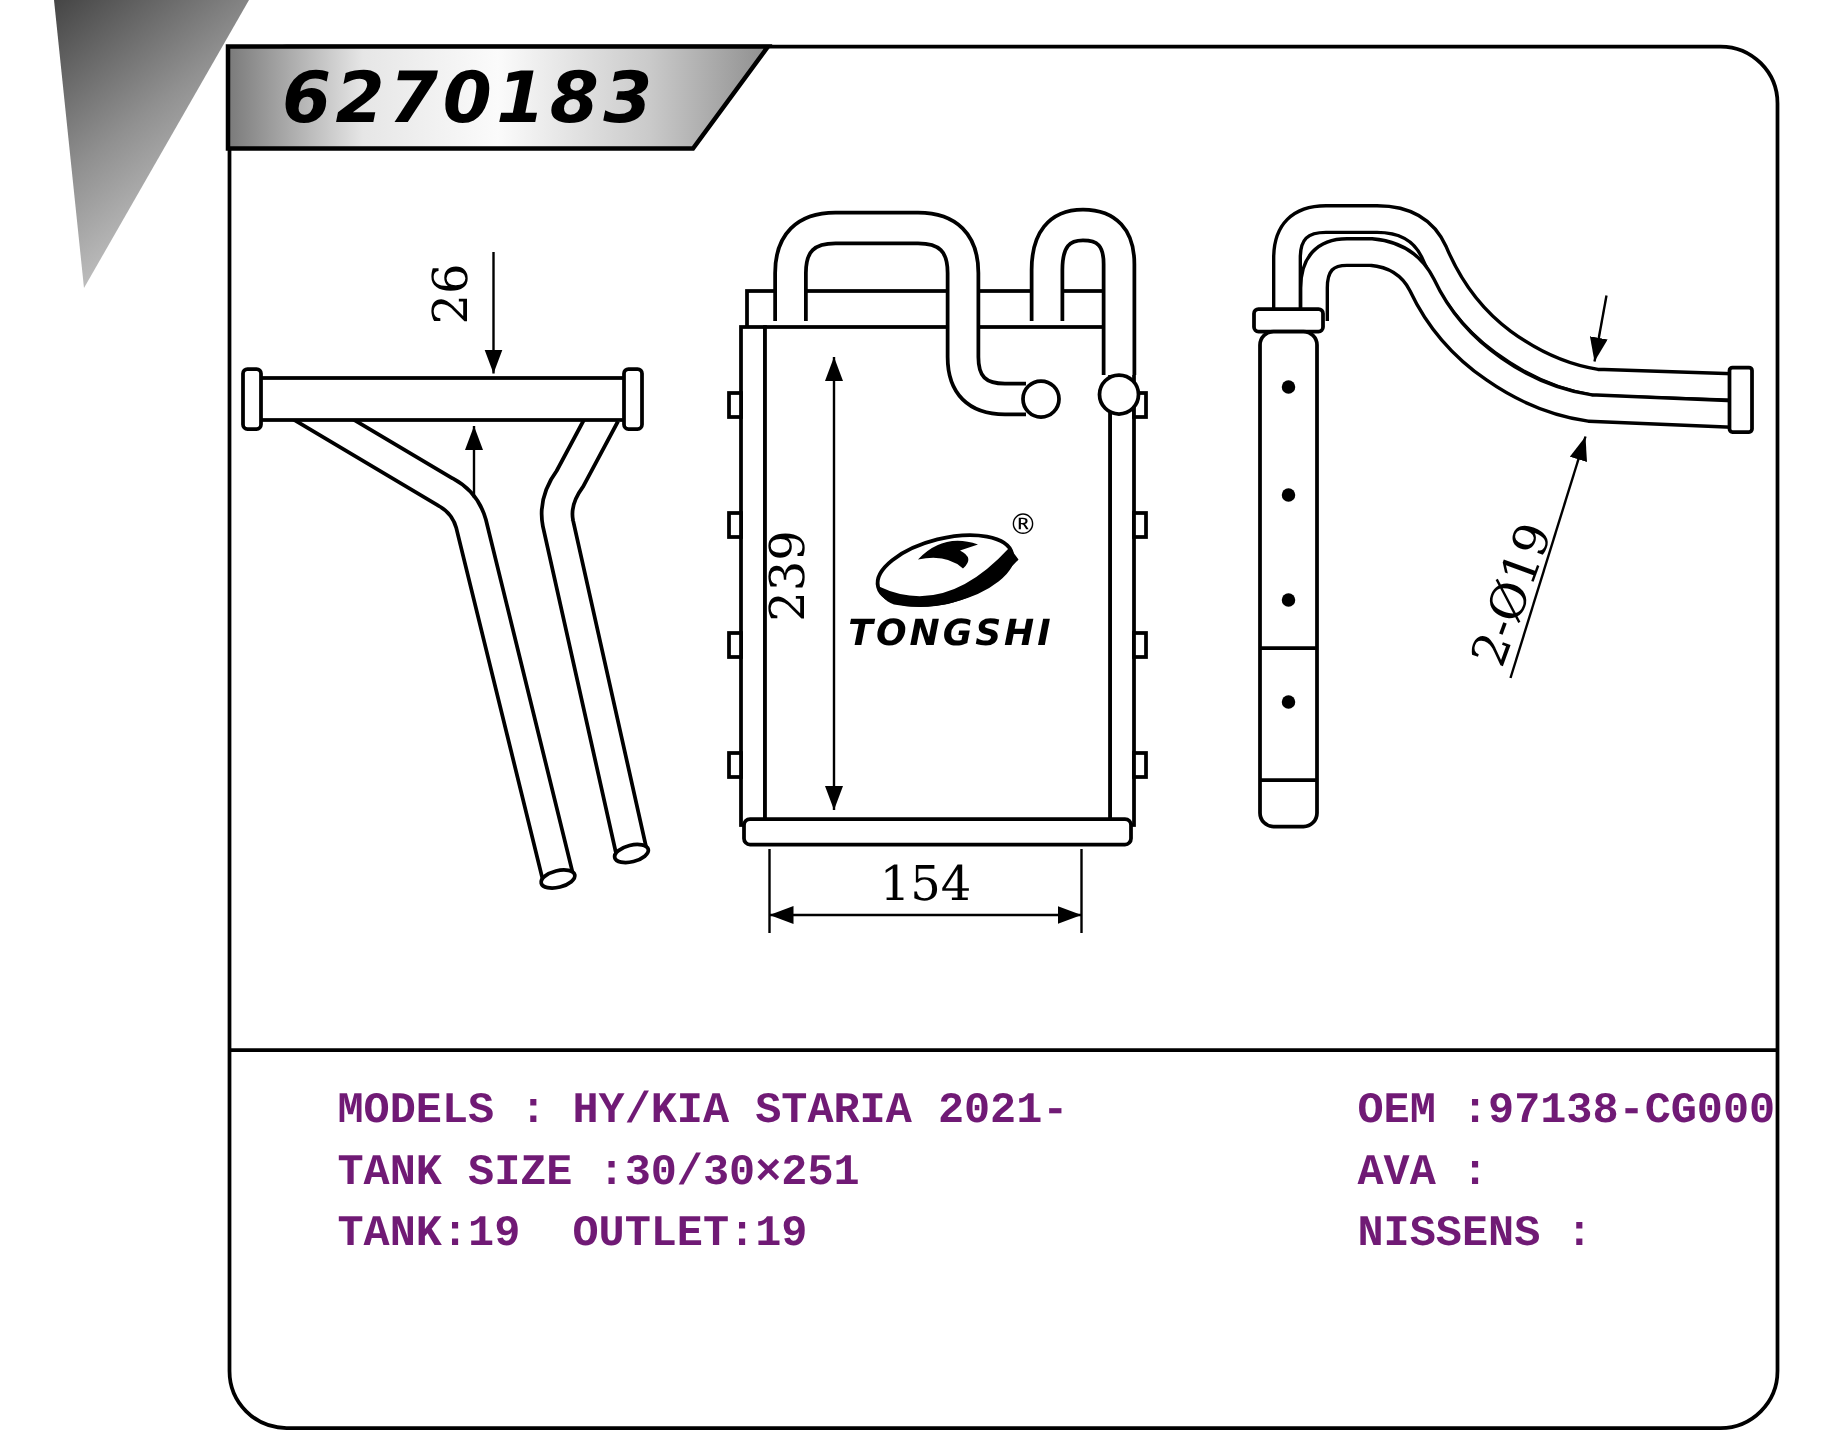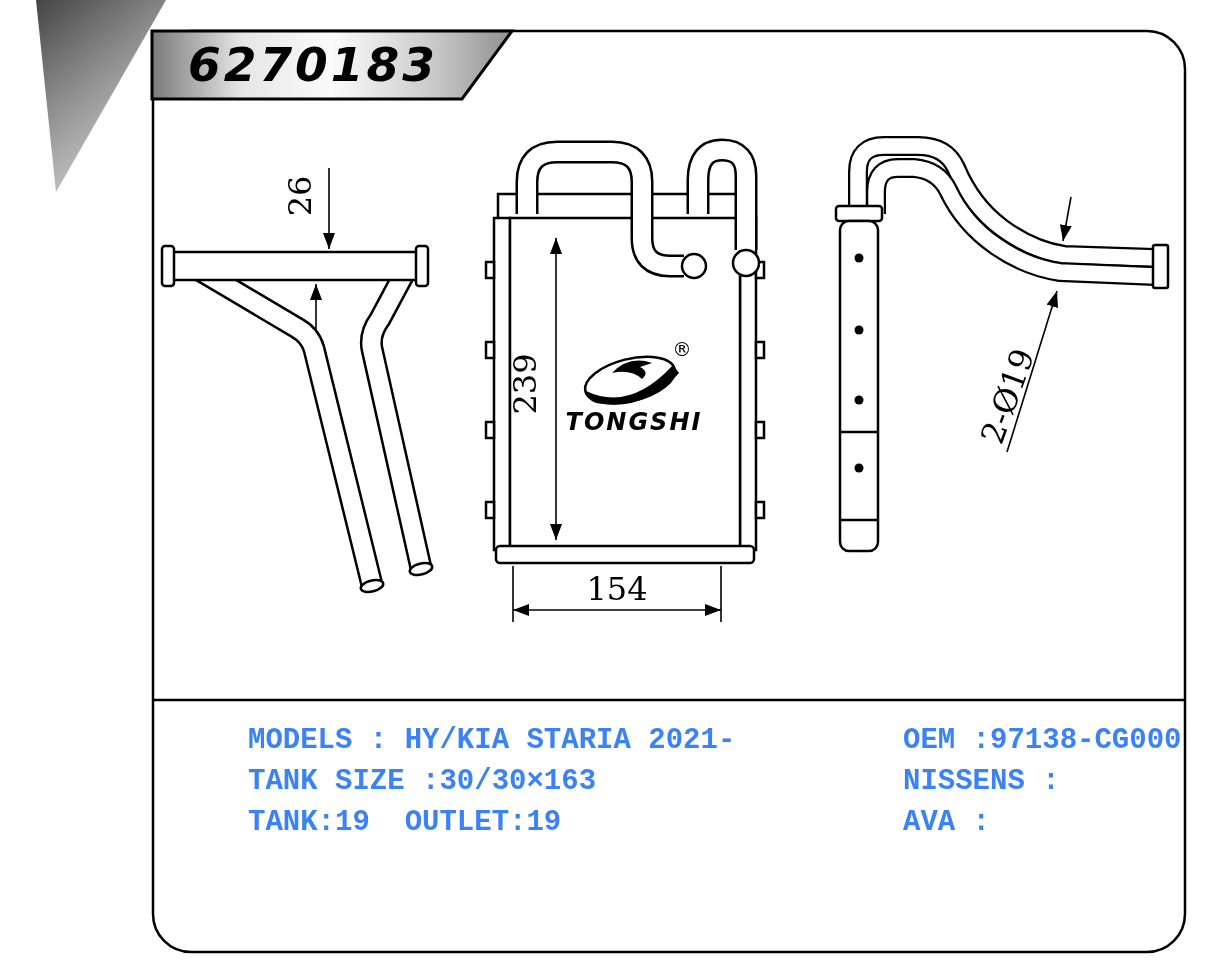--- a/index.html
+++ b/index.html
@@ -15,25 +15,25 @@
   .ti2{fill:none;stroke:#fff;stroke-width:15.5;}
   .dim{fill:none;stroke:#000;stroke-width:1.6;}
   .dt{font-family:"DejaVu Serif","Liberation Serif",serif;font-size:32px;fill:#000;}
 
   .banner-text{font-family:"DejaVu Sans","Liberation Sans",sans-serif;font-weight:bold;font-style:italic;
                font-size:47px;letter-spacing:3px;fill:#000;}
   .logo-text{font-family:"DejaVu Sans","Liberation Sans",sans-serif;font-weight:bold;font-style:italic;
              font-size:24px;letter-spacing:2px;fill:#000;}
   .reg-text{font-family:"DejaVu Sans","Liberation Sans",sans-serif;font-size:19px;fill:#000;}
 
-  .specs{position:absolute;color:#3b82f6;margin-left:23px;}
+  .specs{position:absolute;color:#701a75;}
   .spec-line{font-family:"Liberation Mono","DejaVu Sans Mono",monospace;font-weight:700;
              font-size:29px;line-height:41px;white-space:pre;}
   .specs-left{left:225px;top:720px;}
-  .specs-right{left:880px;top:720px;}
+  .specs-right{left:905px;top:720px;}
 </style>
 </head>
 <body>
 
 <div class="page">
 
   <svg width="1215" height="968" viewBox="0 0 1215 968">
     <defs>
       <linearGradient id="gCorner" x1="0" y1="0" x2="0.55" y2="1">
         <stop offset="0" stop-color="#454545"></stop>
@@ -158,22 +158,22 @@
       <g>
         <line class="dim" x1="1071" y1="197" x2="1063" y2="241" marker-end="url(#arr)"></line>
         <line class="dim" x1="1057" y1="291" x2="1007" y2="452" marker-start="url(#arr)"></line>
         <text class="dt" x="1018" y="400" text-anchor="middle" transform="rotate(-70 1018 400)">2-Ø19</text>
       </g>
     </g>
   </svg>
 
   <div class="specs specs-left">
     <div class="spec-line">MODELS : HY/KIA STARIA 2021-</div>
-    <div class="spec-line">TANK SIZE :30/30×163</div>
+    <div class="spec-line">TANK SIZE :30/30×251</div>
     <div class="spec-line">TANK:19  OUTLET:19</div>
   </div>
   <div class="specs specs-right">
     <div class="spec-line">OEM :97138-CG000</div>
+    <div class="spec-line">AVA :</div>
     <div class="spec-line">NISSENS :</div>
-    <div class="spec-line">AVA :</div>
   </div>
 
 </div>
 
 </body></html>

